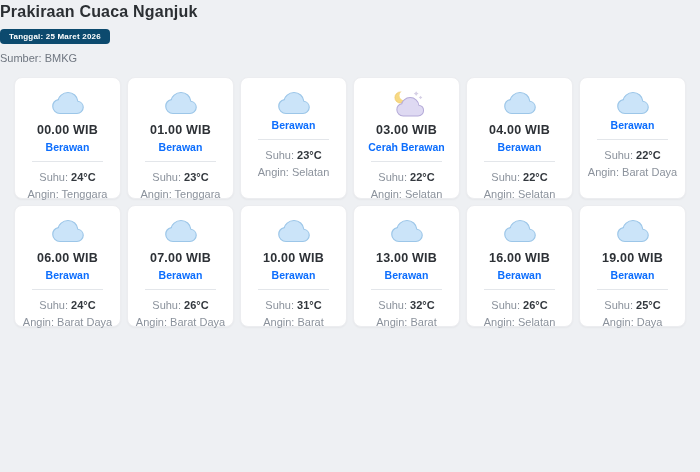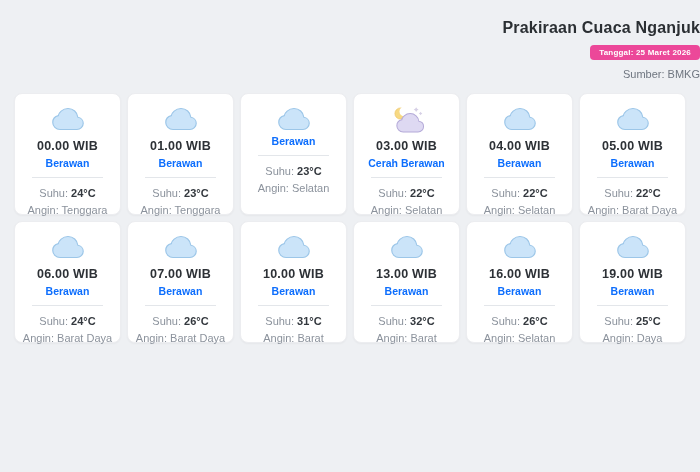--- a/index.html
+++ b/index.html
@@ -3,28 +3,28 @@
 <meta charset="utf-8">
 <title>Prakiraan Cuaca Nganjuk</title>
 <style>
   * { margin: 0; padding: 0; box-sizing: border-box; }
   html, body {
     width: 700px; height: 472px;
     background: #eef0f3;
     font-family: "Liberation Sans", sans-serif;
     overflow: hidden;
   }
-  .header { text-align: right; padding-top: 19px; }
+  .header { text-align: left; padding-top: 3px; }
   .title {
     font-size: 16px; font-weight: 800; color: #2b2f33;
     letter-spacing: .2px;
   }
   .badge {
     display: inline-block; margin-top: 8px;
-    background: #ec4899; color: #ffffff;
+    background: #0c4a6e; color: #ffffff;
     font-size: 8px; font-weight: 700;
     padding: 3px 9px; border-radius: 4px; letter-spacing: .2px;
   }
   .source {
     margin-top: 8px; 
     color: #6f7680; font-size: 11px;
   }
   .grid {
     display: grid;
     grid-template-columns: repeat(6, 1fr);
@@ -139,21 +139,20 @@
     <div class="detail"><span>Suhu:</span> <span class="dval">22°C</span></div>
     <div class="detail"><span>Angin:</span> <span class="wval">Selatan</span></div>
   </div>
     <div class="card">
     <div class="icon-wrap">
       <svg class="icon" width="34" height="24" viewBox="-0.8 1.2 17.6 12.6" aria-hidden="true">
         <path fill="#cbe4f9" stroke="#9cc6e8" stroke-width="0.6" stroke-linejoin="round" d="M4.406 3.342A5.53 5.53 0 0 1 8 2c2.69 0 4.923 2 5.166 4.579C14.758 6.804 16 8.137 16 9.773 16 11.569 14.502 13 12.687 13H3.781C1.708 13 0 11.366 0 9.318c0-1.763 1.266-3.223 2.942-3.593.143-.863.698-1.723 1.464-2.383z"></path>
       </svg>
 
     </div>
-    <div class="time">05.00 WIB</div>
     <div class="cond">Berawan</div>
     <div class="divider"></div>
     <div class="detail"><span>Suhu:</span> <span class="dval">22°C</span></div>
     <div class="detail"><span>Angin:</span> <span class="wval">Barat Daya</span></div>
   </div>
     <div class="card">
     <div class="icon-wrap">
       <svg class="icon" width="34" height="24" viewBox="-0.8 1.2 17.6 12.6" aria-hidden="true">
         <path fill="#cbe4f9" stroke="#9cc6e8" stroke-width="0.6" stroke-linejoin="round" d="M4.406 3.342A5.53 5.53 0 0 1 8 2c2.69 0 4.923 2 5.166 4.579C14.758 6.804 16 8.137 16 9.773 16 11.569 14.502 13 12.687 13H3.781C1.708 13 0 11.366 0 9.318c0-1.763 1.266-3.223 2.942-3.593.143-.863.698-1.723 1.464-2.383z"></path>
       </svg>

